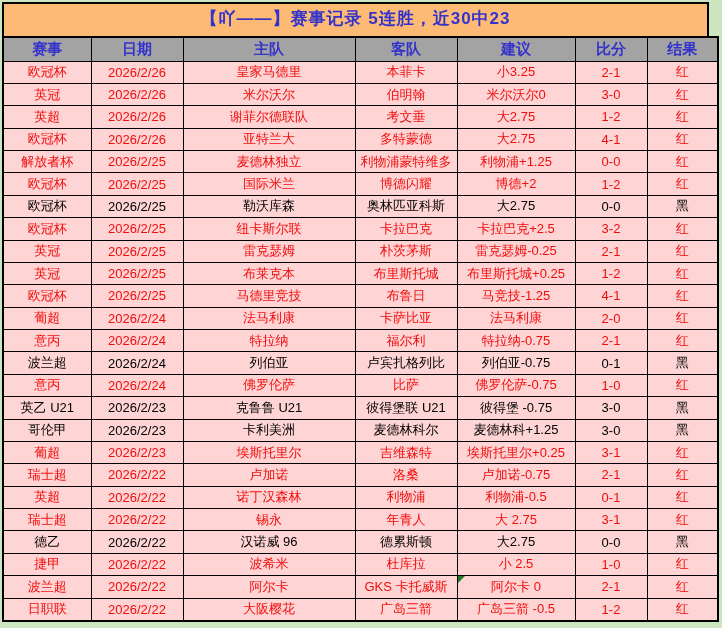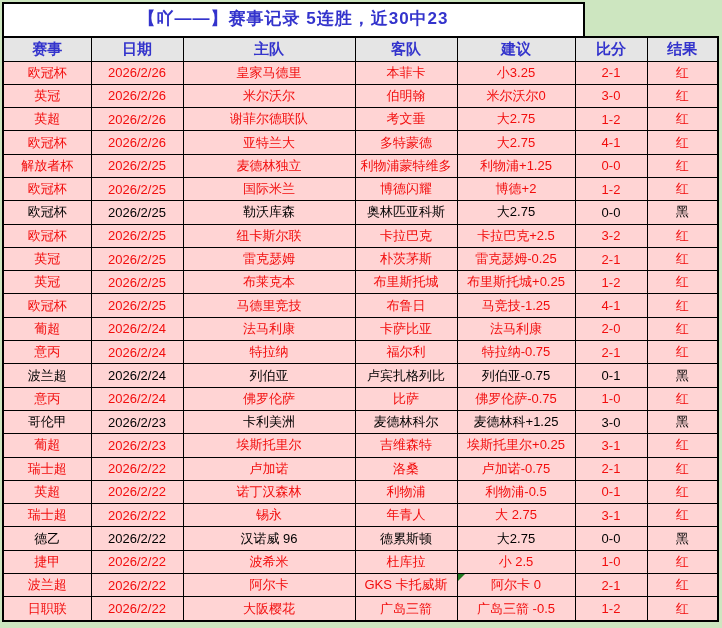--- a/index.html
+++ b/index.html
@@ -15,24 +15,24 @@
     position: relative;
   }
   .sheet {
     position: absolute;
     top: 2px;
     left: 2px;
     width: 717px;
   }
   .title-bar {
     box-sizing: border-box;
-    width: 583px;
+    width: 707px;
     height: 34px;
     line-height: 30px;
-    background: #ffffff;
+    background: #fdba74;
     border: 2px solid #000;
     border-bottom: none;
     color: #3333cc;
     font-weight: bold;
     font-size: 17px;
     text-align: center;
     letter-spacing: 1px;
     white-space: nowrap;
   }
   table.record-table {
@@ -48,21 +48,21 @@
     text-align: center;
     vertical-align: middle;
     padding: 0;
     overflow: hidden;
     white-space: nowrap;
   }
   .record-table thead tr {
     height: 24px;
   }
   .record-table thead th {
-    background: #e5e5e5;
+    background: #a3a3a3;
     color: #3333cc;
     font-weight: bold;
     font-size: 15px;
   }
   .record-table tbody td {
     background: #ffd4d4;
     font-size: 13px;
     position: relative;
   }
   tr.row-red td { color: #f20d0d; }
@@ -235,20 +235,29 @@
         <tr class="row-red">
     <td>意丙</td>
     <td>2026/2/24</td>
     <td>佛罗伦萨</td>
     <td>比萨</td>
     <td>佛罗伦萨-0.75</td>
     <td>1-0</td>
     <td>红</td>
   </tr>
         <tr class="row-black">
+    <td>英乙 U21</td>
+    <td>2026/2/23</td>
+    <td>克鲁鲁 U21</td>
+    <td>彼得堡联 U21</td>
+    <td>彼得堡 -0.75</td>
+    <td>3-0</td>
+    <td>黑</td>
+  </tr>
+        <tr class="row-black">
     <td>哥伦甲</td>
     <td>2026/2/23</td>
     <td>卡利美洲</td>
     <td>麦德林科尔</td>
     <td>麦德林科+1.25</td>
     <td>3-0</td>
     <td>黑</td>
   </tr>
         <tr class="row-red">
     <td>葡超</td>

